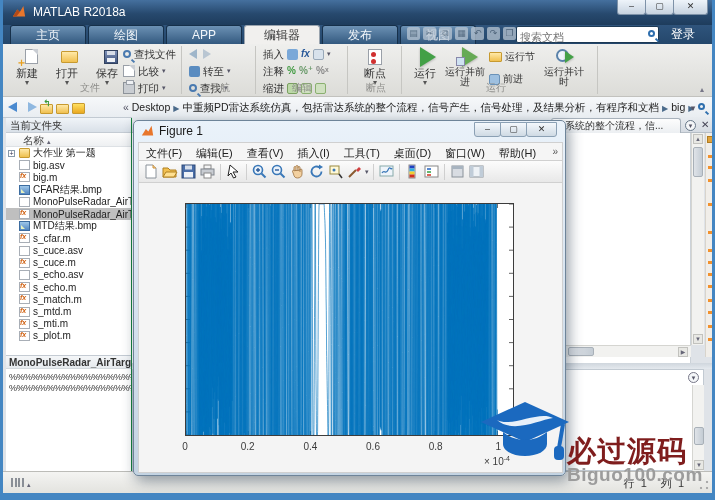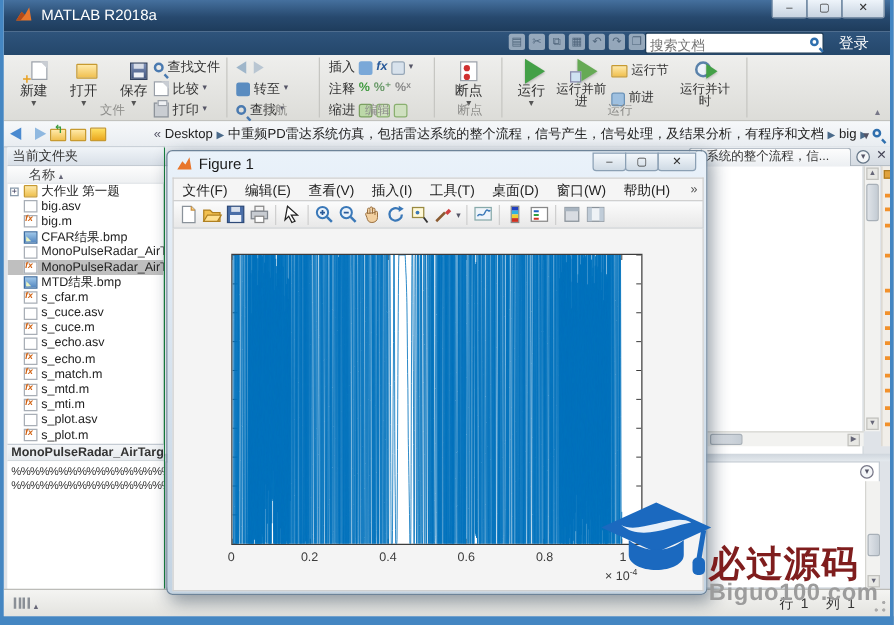--- a/index.html
+++ b/index.html
@@ -155,20 +155,28 @@
     </svg>
     <div class="abs" id="app-title">MATLAB R2018a</div>
     <div class="abs winbtns" id="main-winbtns">
       <div class="wbtn">‒</div>
       <div class="wbtn">▢</div>
       <div class="wbtn" style="width:35px;">✕</div>
     </div>
   </div>
 
   <div class="abs" id="tabrow">
+    <div class="abs" id="tabs">
+        <div class="rtab">主页</div>
+        <div class="rtab">绘图</div>
+        <div class="rtab">APP</div>
+        <div class="rtab active">编辑器</div>
+        <div class="rtab">发布</div>
+        <div class="rtab">视图</div>
+      </div>
     <div class="abs" id="qat">
       <div class="qicon">▤</div>
       <div class="qicon">✂</div>
       <div class="qicon">⧉</div>
       <div class="qicon">▦</div>
       <div class="qicon">↶</div>
       <div class="qicon">↷</div>
       <div class="qicon">❐</div>
       <div class="qicon" style="opacity:1;background:#e9eef4;">?</div>
     </div>
@@ -377,24 +385,20 @@
           <span class="fico mfile"></span>
           <span>s_match.m</span>
         </div>
         <div class="fitem">
           <span class="fico mfile"></span>
           <span>s_mtd.m</span>
         </div>
         <div class="fitem">
           <span class="fico mfile"></span>
           <span>s_mti.m</span>
-        </div>
-        <div class="fitem">
-          <span class="fico file"></span>
-          <span>s_plot.asv</span>
         </div>
         <div class="fitem">
           <span class="fico mfile"></span>
           <span>s_plot.m</span>
         </div>
       </div>
     <div class="abs" id="det-head">MonoPulseRadar_AirTarg...</div>
     <div class="abs" id="det-body">
         <div>%%%%%%%%%%%%%%%%%%</div>
         <div>%%%%%%%%%%%%%%%%%%</div>

